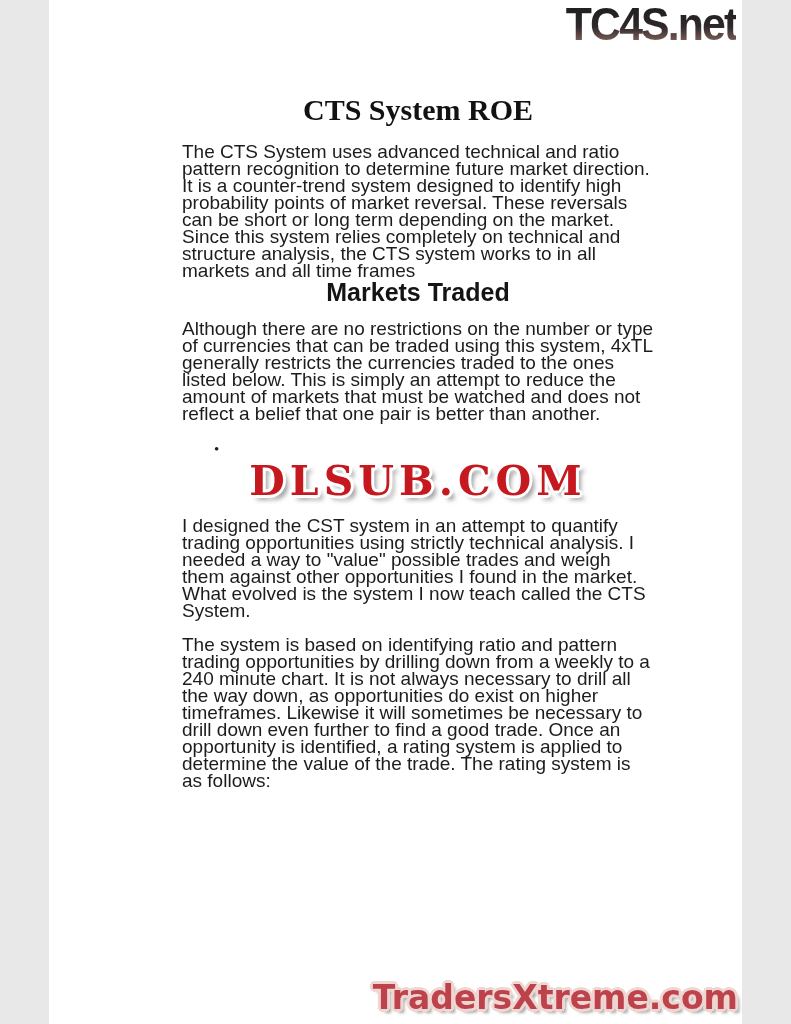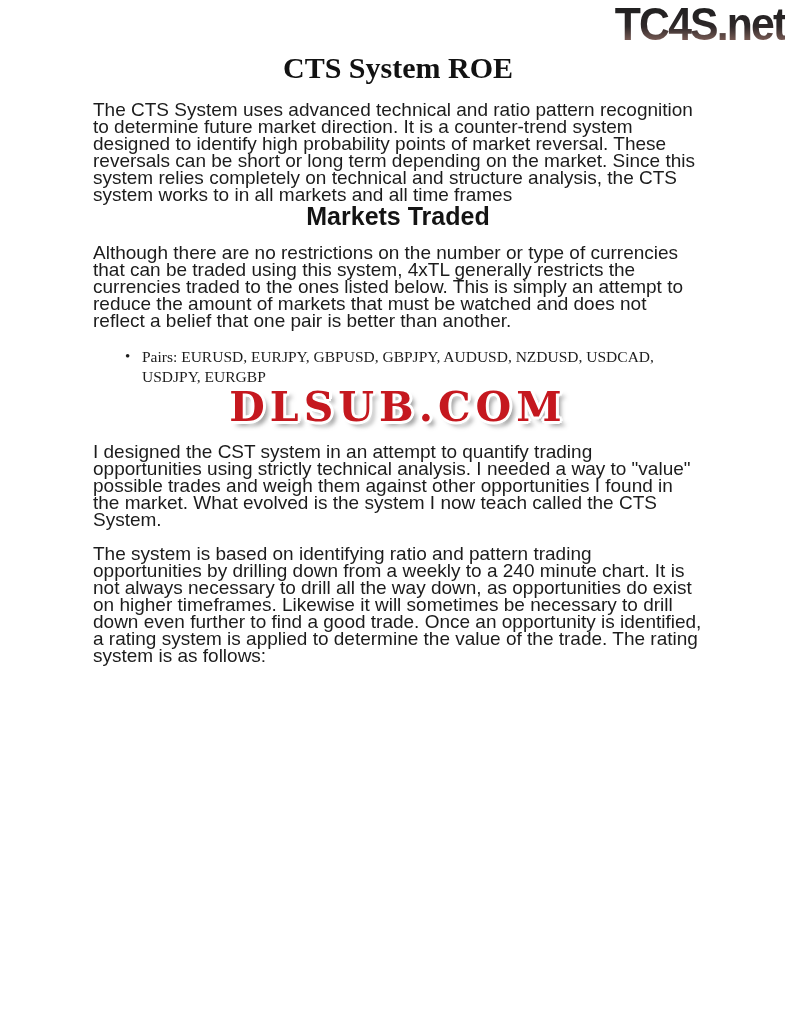--- a/index.html
+++ b/index.html
@@ -1,21 +1,21 @@
 <!DOCTYPE html>
 <html><head>
 <meta charset="utf-8">
 <style>
   * { margin: 0; padding: 0; box-sizing: border-box; }
   html, body { background: #e8e8e8; }
   body { font-family: "Liberation Sans", sans-serif; }
 
   .page {
     position: relative;
-    width: 791px;
+    width: 693px;
     height: 1024px;
     background: #ffffff;
     margin: 0 auto;
     overflow: hidden;
     color: #1c1c1c;
   }
 
   
   .tc4s-logo {
     position: absolute;
@@ -30,21 +30,22 @@
     transform-origin: right top;
     background: linear-gradient(180deg, #1f1f1f 12%, #2e2829 55%, #8b6860 92%);
     -webkit-background-clip: text;
     background-clip: text;
     color: transparent;
     user-select: none;
   }
 
   .content {
     position: relative;
-    padding: 52px 88px 0 93px; 
+    padding: 94px 88px 0 93px; 
+    margin-left: 40px;
   }
 
   .doc-title {
     font-family: "Liberation Serif", serif;
     font-weight: bold;
     font-size: 30px;
     line-height: 32px;
     text-align: center;
     color: #121212;
   }
@@ -148,27 +149,27 @@
 
 
     <p class="para para-overview">The CTS System uses advanced technical and ratio pattern recognition to determine future market direction.  It is a counter-trend system designed to identify high probability points of market reversal.  These reversals can be short or long term depending on the market.  Since this system relies completely on technical and structure analysis, the CTS system works to in all markets and all time frames</p>
 
     <h2 class="section-heading">Markets Traded</h2>
 
     <p class="para para-restrictions">Although there are no restrictions on the number or type of currencies that can be traded using this system, 4xTL generally restricts the currencies traded to the ones listed below.  This is simply an attempt to reduce the amount of markets that must be watched and does not reflect a belief that one pair is better than another.</p>
 
     <div class="bullet-row">
       <span class="bullet-marker">•</span>
-      <span class="bullet-text">Pairs: EURUSD, EURJPY, GBPUSD, GBPJPY, AUDUSD, NZDUSD, USDCAD, USDJPY, EURGBP</span>
     </div>
 
     <div class="dlsub-wrap">
       <span class="dlsub">DLSUB.COM</span>
     </div>
 
     <p class="para para-design">I designed the CST system in an attempt to quantify trading opportunities using strictly technical analysis.  I needed a way to "value" possible trades and weigh them against other opportunities I found in the market.  What evolved is the system I now teach called the CTS System.</p>
 
     <p class="para para-rating">The system is based on identifying ratio and pattern trading opportunities by drilling down from a weekly to a 240 minute chart.  It is not always necessary to drill all the way down, as opportunities do exist on higher timeframes.  Likewise it will sometimes be necessary to drill down even further to find a good trade.  Once an opportunity is identified, a rating system is applied to determine the value of the trade.  The rating system is as follows:</p>
 
   </div>
 
+  <div class="tx-logo">TradersXtreme.com</div>
 
 </div>
 
 </body></html>

